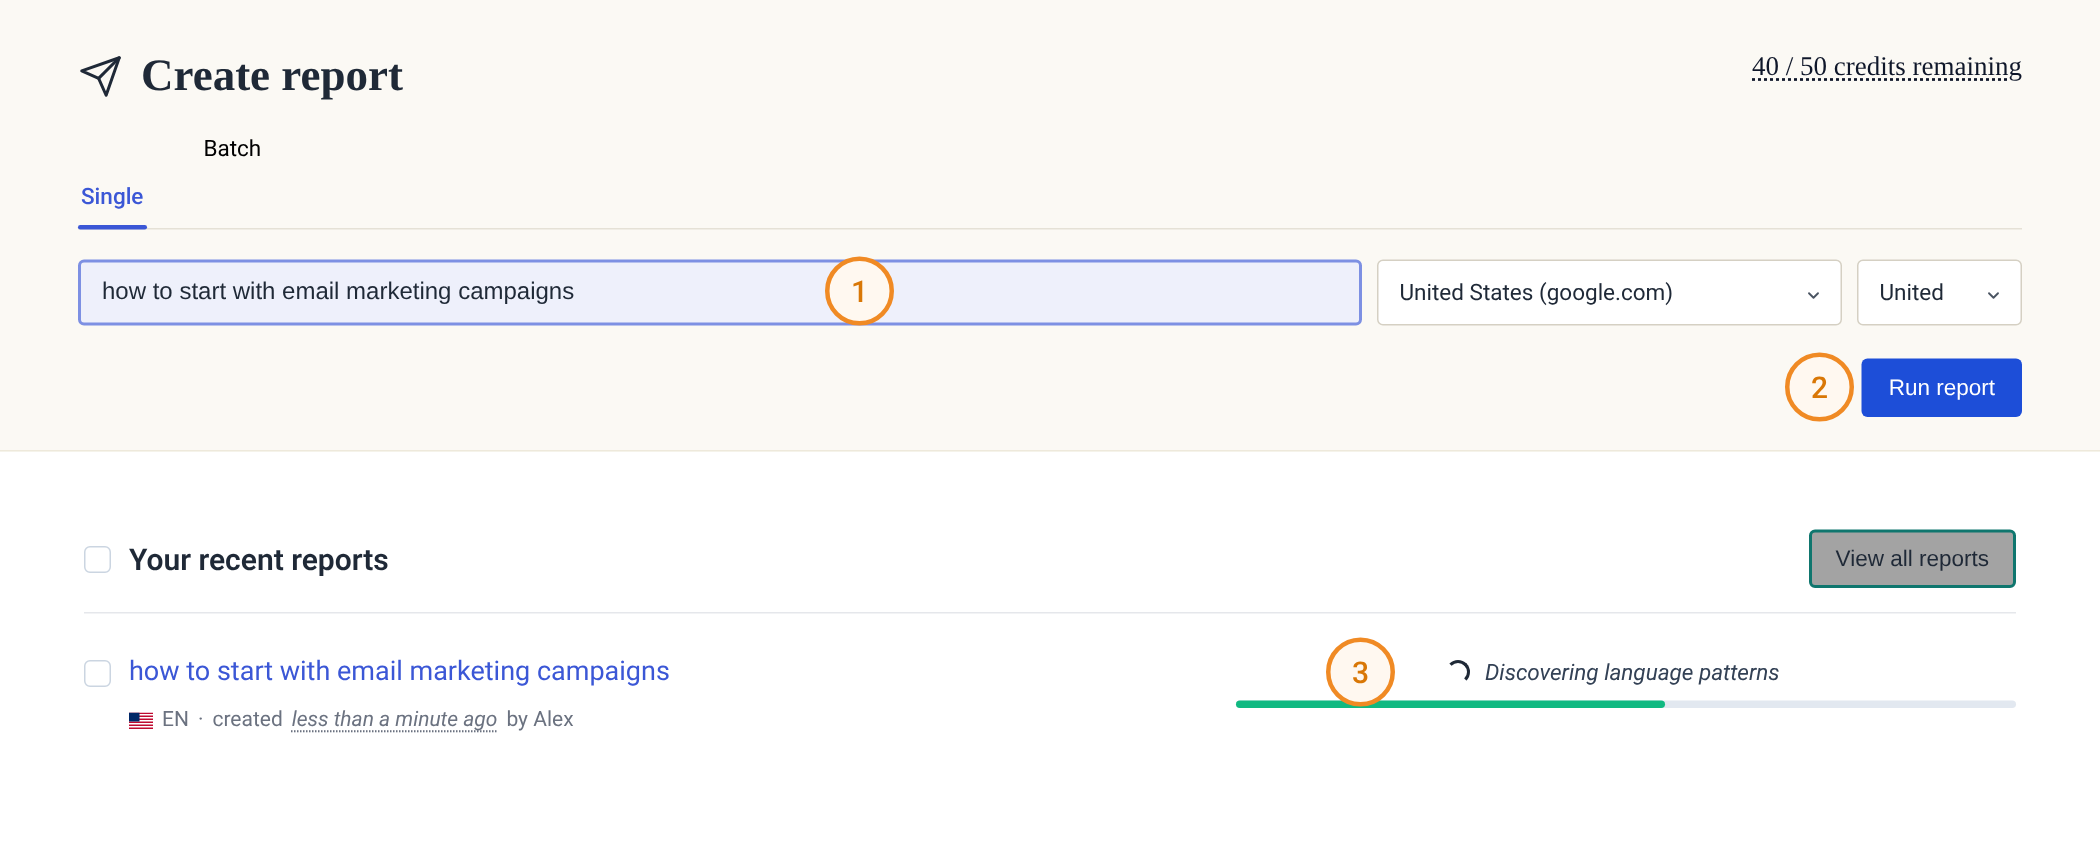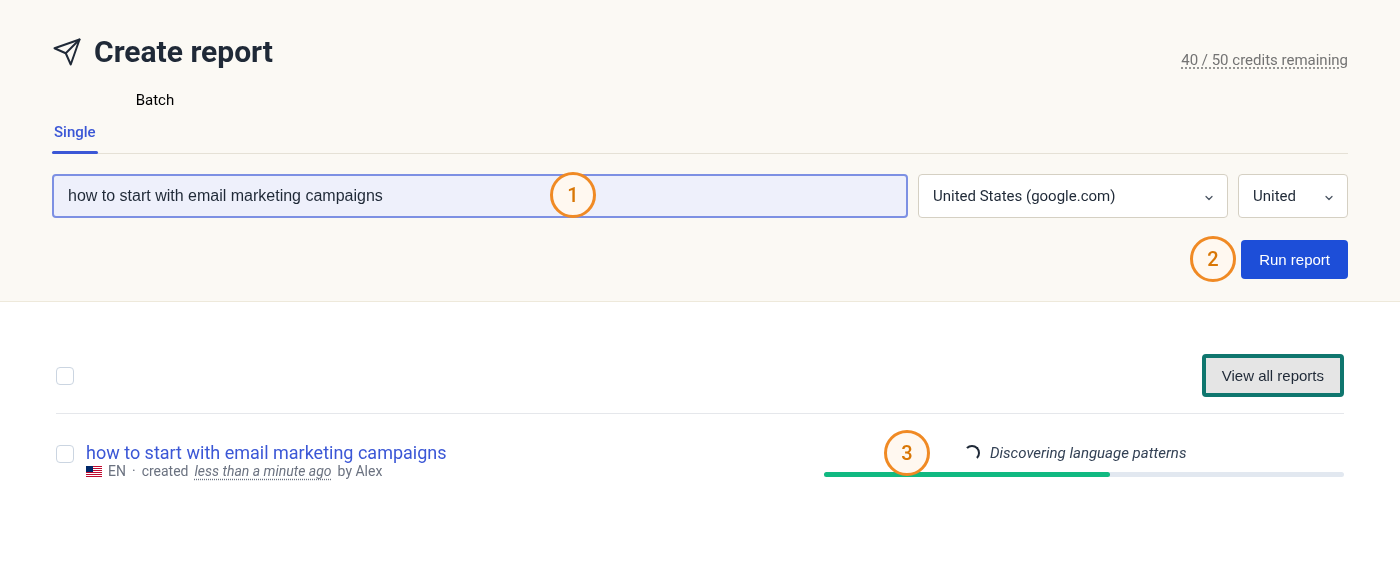--- a/index.html
+++ b/index.html
@@ -12,40 +12,41 @@
   }
 
   
   .create-panel {
     background: #fbf9f4;
     padding: 34px 52px 22px 52px;
     border-bottom: 1px solid #eee9db;
   }
   .title-row {
     display: flex;
-    align-items: flex-end;
+    align-items: flex-start;
     justify-content: space-between;
+    font-family: Liberation Serif, serif;
   }
   .title-left {
     display: flex;
     align-items: center;
     gap: 12px;
   }
   .title-icon {
     width: 30px; height: 30px;
     color: #1f2937;
   }
   .page-title {
     font-size: 30px;
     font-weight: 700;
     color: #1f2937;
   }
   .credits {
-    font-size: 15px;
-    color: #737373;
+    font-size: 18px;
+    color: #0f172a;
     text-decoration: underline dotted;
     text-underline-offset: 3px;
   }
 
   .tabs {
     display: flex;
     gap: 36px;
     margin-top: 22px;
     border-bottom: 1px solid #e5e1d6;
   }
@@ -160,22 +161,22 @@
     border-radius: 4px;
     background: #fff;
     cursor: pointer;
   }
   .recent-title {
     font-size: 20px;
     font-weight: 600;
     color: #1f2937;
   }
   .view-all-btn {
-    background: #e5e5e5;
-    border: 4px solid #0f766e;
+    background: #a3a3a3;
+    border: 2px solid #0f766e;
     border-radius: 4px;
     padding: 9px 16px;
     font-size: 15px;
     color: #1f2937;
     cursor: pointer;
   }
 
   .report-row {
     display: flex;
     align-items: flex-start;
@@ -187,21 +188,21 @@
     display: flex;
     align-items: flex-start;
     gap: 12px;
   }
   .report-title {
     font-size: 18px;
     color: #3b57d6;
     cursor: pointer;
   }
   .report-meta {
-    margin-top: 0;
+    margin-top: 14px;
     display: flex;
     align-items: center;
     gap: 6px;
     font-size: 14px;
     color: #6b7280;
   }
   .flag {
     display: inline-flex;
     align-items: center;
     gap: 2px;
@@ -297,20 +298,21 @@
     <button class="run-btn">Run report</button>
     <span class="badge-num" style="right:112px; top:-4px;">2</span>
   </div>
 </div>
 
 <div class="recent-panel">
 
   <div class="recent-header">
     <div class="recent-left">
       <span class="chk"></span>
+      <span class="recent-title">Your recent reports</span>
     </div>
     <button class="view-all-btn">View all reports</button>
   </div>
 
   <div class="report-row rel">
     <div class="report-left">
       <span class="chk" style="margin-top:3px;"></span>
       <div>
         <div class="report-title">how to start with email marketing campaigns</div>
         <div class="report-meta">

